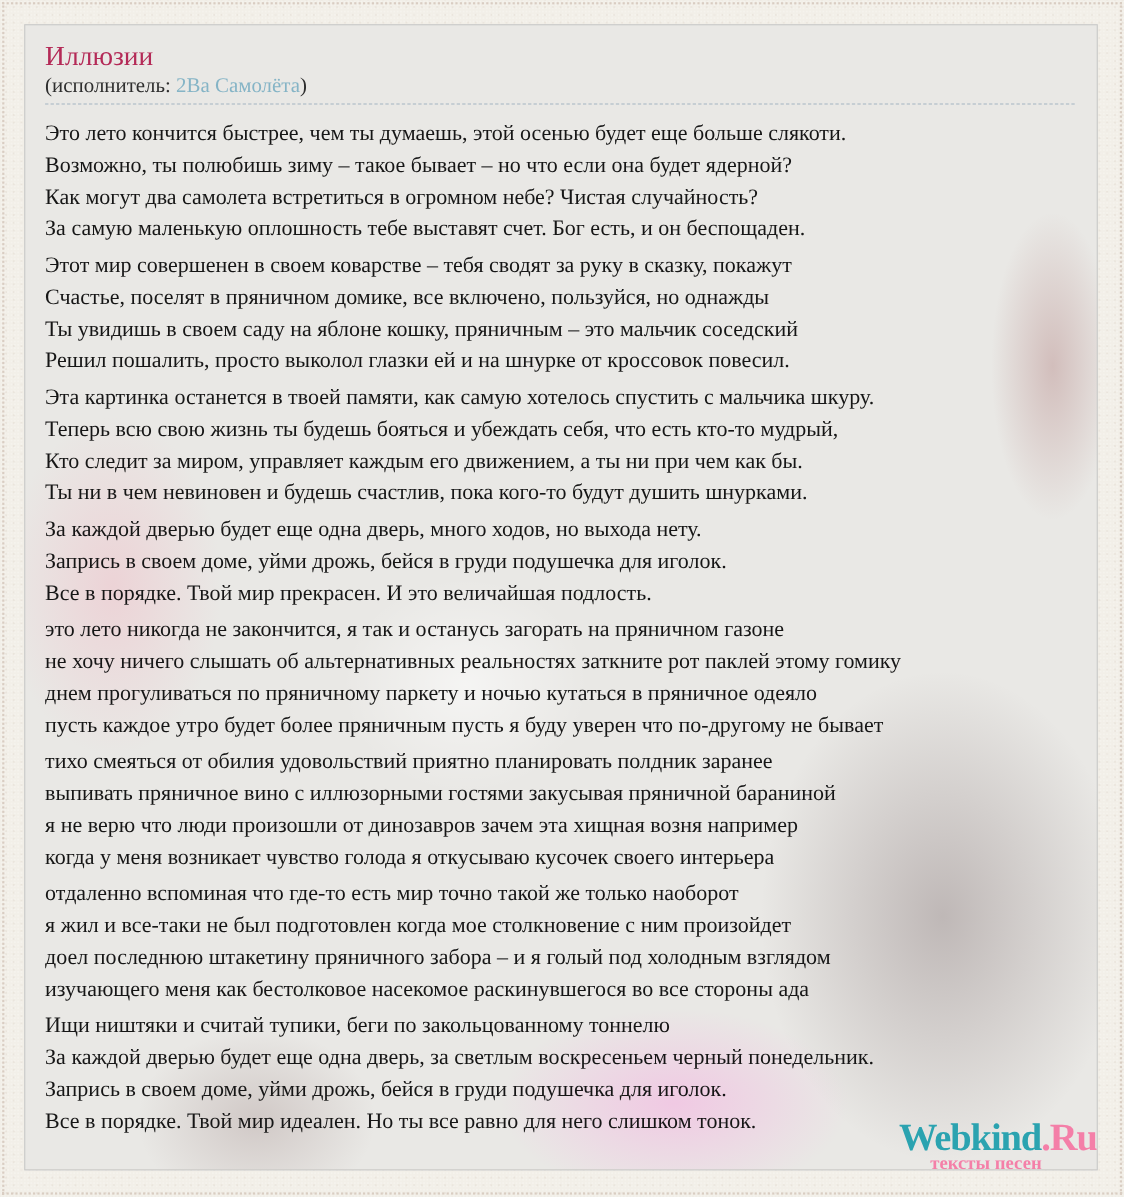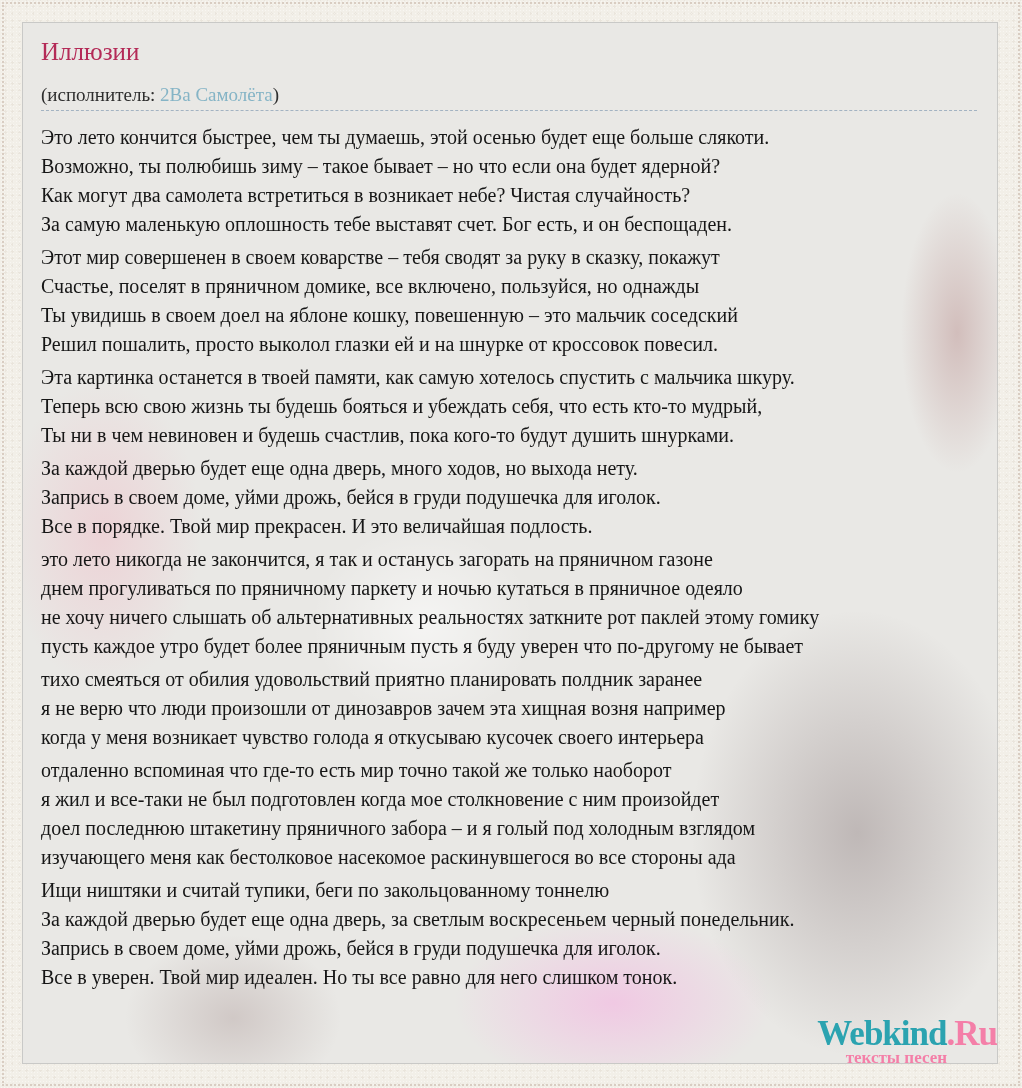--- a/index.html
+++ b/index.html
@@ -49,21 +49,21 @@
 
   .header { position: relative; padding: 14px 20px 0 18px; }
   .song-title {
     margin: 0;
     font-size: 25px;
     font-weight: normal;
     line-height: 30px;
     color: #b42a57;
   }
   .artist-line {
-    margin-top: 17px;
+    margin-top: 1px;
     font-size: 19px;
     line-height: 22px;
     color: #2e2e2e;
   }
   .artist-link { color: #85b4c6; text-decoration: none; cursor: pointer; }
   .header-separator {
     margin-top: 4px;
     border-bottom: 1px dashed #a3b3c2;
     height: 0;
   }
@@ -117,61 +117,63 @@
   <div class="header">
     <h1 class="song-title">Иллюзии</h1>
     <div class="artist-line"><span>(исполнитель: </span><a class="artist-link">2Ва Самолёта</a><span>)</span></div>
     <div class="header-separator"></div>
   </div>
 
   <div class="lyrics" id="lyrics">
       <div class="stanza">
         <div class="lyric-line">Это лето кончится быстрее, чем ты думаешь, этой осенью будет еще больше слякоти.</div>
         <div class="lyric-line">Возможно, ты полюбишь зиму – такое бывает – но что если она будет ядерной?</div>
-        <div class="lyric-line">Как могут два самолета встретиться в возникает небе? Чистая случайность?</div>
+        <div class="lyric-line">Как могут два самолета встретиться в огромном небе? Чистая случайность?</div>
         <div class="lyric-line">За самую маленькую оплошность тебе выставят счет. Бог есть, и он беспощаден.</div>
       </div>
       <div class="stanza">
         <div class="lyric-line">Этот мир совершенен в своем коварстве – тебя сводят за руку в сказку, покажут</div>
         <div class="lyric-line">Счастье, поселят в пряничном домике, все включено, пользуйся, но однажды</div>
-        <div class="lyric-line">Ты увидишь в своем доел на яблоне кошку, повешенную – это мальчик соседский</div>
+        <div class="lyric-line">Ты увидишь в своем саду на яблоне кошку, пряничным – это мальчик соседский</div>
         <div class="lyric-line">Решил пошалить, просто выколол глазки ей и на шнурке от кроссовок повесил.</div>
       </div>
       <div class="stanza">
         <div class="lyric-line">Эта картинка останется в твоей памяти, как самую хотелось спустить с мальчика шкуру.</div>
         <div class="lyric-line">Теперь всю свою жизнь ты будешь бояться и убеждать себя, что есть кто-то мудрый,</div>
+        <div class="lyric-line">Кто следит за миром, управляет каждым его движением, а ты ни при чем как бы.</div>
         <div class="lyric-line">Ты ни в чем невиновен и будешь счастлив, пока кого-то будут душить шнурками.</div>
       </div>
       <div class="stanza">
         <div class="lyric-line">За каждой дверью будет еще одна дверь, много ходов, но выхода нету.</div>
         <div class="lyric-line">Запрись в своем доме, уйми дрожь, бейся в груди подушечка для иголок.</div>
         <div class="lyric-line">Все в порядке. Твой мир прекрасен. И это величайшая подлость.</div>
       </div>
       <div class="stanza">
         <div class="lyric-line">это лето никогда не закончится, я так и останусь загорать на пряничном газоне</div>
+        <div class="lyric-line">не хочу ничего слышать об альтернативных реальностях заткните рот паклей этому гомику</div>
         <div class="lyric-line">днем прогуливаться по пряничному паркету и ночью кутаться в пряничное одеяло</div>
-        <div class="lyric-line">не хочу ничего слышать об альтернативных реальностях заткните рот паклей этому гомику</div>
         <div class="lyric-line">пусть каждое утро будет более пряничным пусть я буду уверен что по-другому не бывает</div>
       </div>
       <div class="stanza">
         <div class="lyric-line">тихо смеяться от обилия удовольствий приятно планировать полдник заранее</div>
+        <div class="lyric-line">выпивать пряничное вино с иллюзорными гостями закусывая пряничной бараниной</div>
         <div class="lyric-line">я не верю что люди произошли от динозавров зачем эта хищная возня например</div>
         <div class="lyric-line">когда у меня возникает чувство голода я откусываю кусочек своего интерьера</div>
       </div>
       <div class="stanza">
         <div class="lyric-line">отдаленно вспоминая что где-то есть мир точно такой же только наоборот</div>
         <div class="lyric-line">я жил и все-таки не был подготовлен когда мое столкновение с ним произойдет</div>
         <div class="lyric-line">доел последнюю штакетину пряничного забора – и я голый под холодным взглядом</div>
         <div class="lyric-line">изучающего меня как бестолковое насекомое раскинувшегося во все стороны ада</div>
       </div>
       <div class="stanza">
         <div class="lyric-line">Ищи ништяки и считай тупики, беги по закольцованному тоннелю</div>
         <div class="lyric-line">За каждой дверью будет еще одна дверь, за светлым воскресеньем черный понедельник.</div>
         <div class="lyric-line">Запрись в своем доме, уйми дрожь, бейся в груди подушечка для иголок.</div>
-        <div class="lyric-line">Все в уверен. Твой мир идеален. Но ты все равно для него слишком тонок.</div>
+        <div class="lyric-line">Все в порядке. Твой мир идеален. Но ты все равно для него слишком тонок.</div>
       </div>
     </div>
 
   <div class="webkind-logo">
     <div class="logo-word"><span class="logo-brand">Webkind</span><span class="logo-suffix">.Ru</span></div>
     <div class="logo-tagline">тексты песен</div>
   </div>
 </div>
 
 </body></html>

